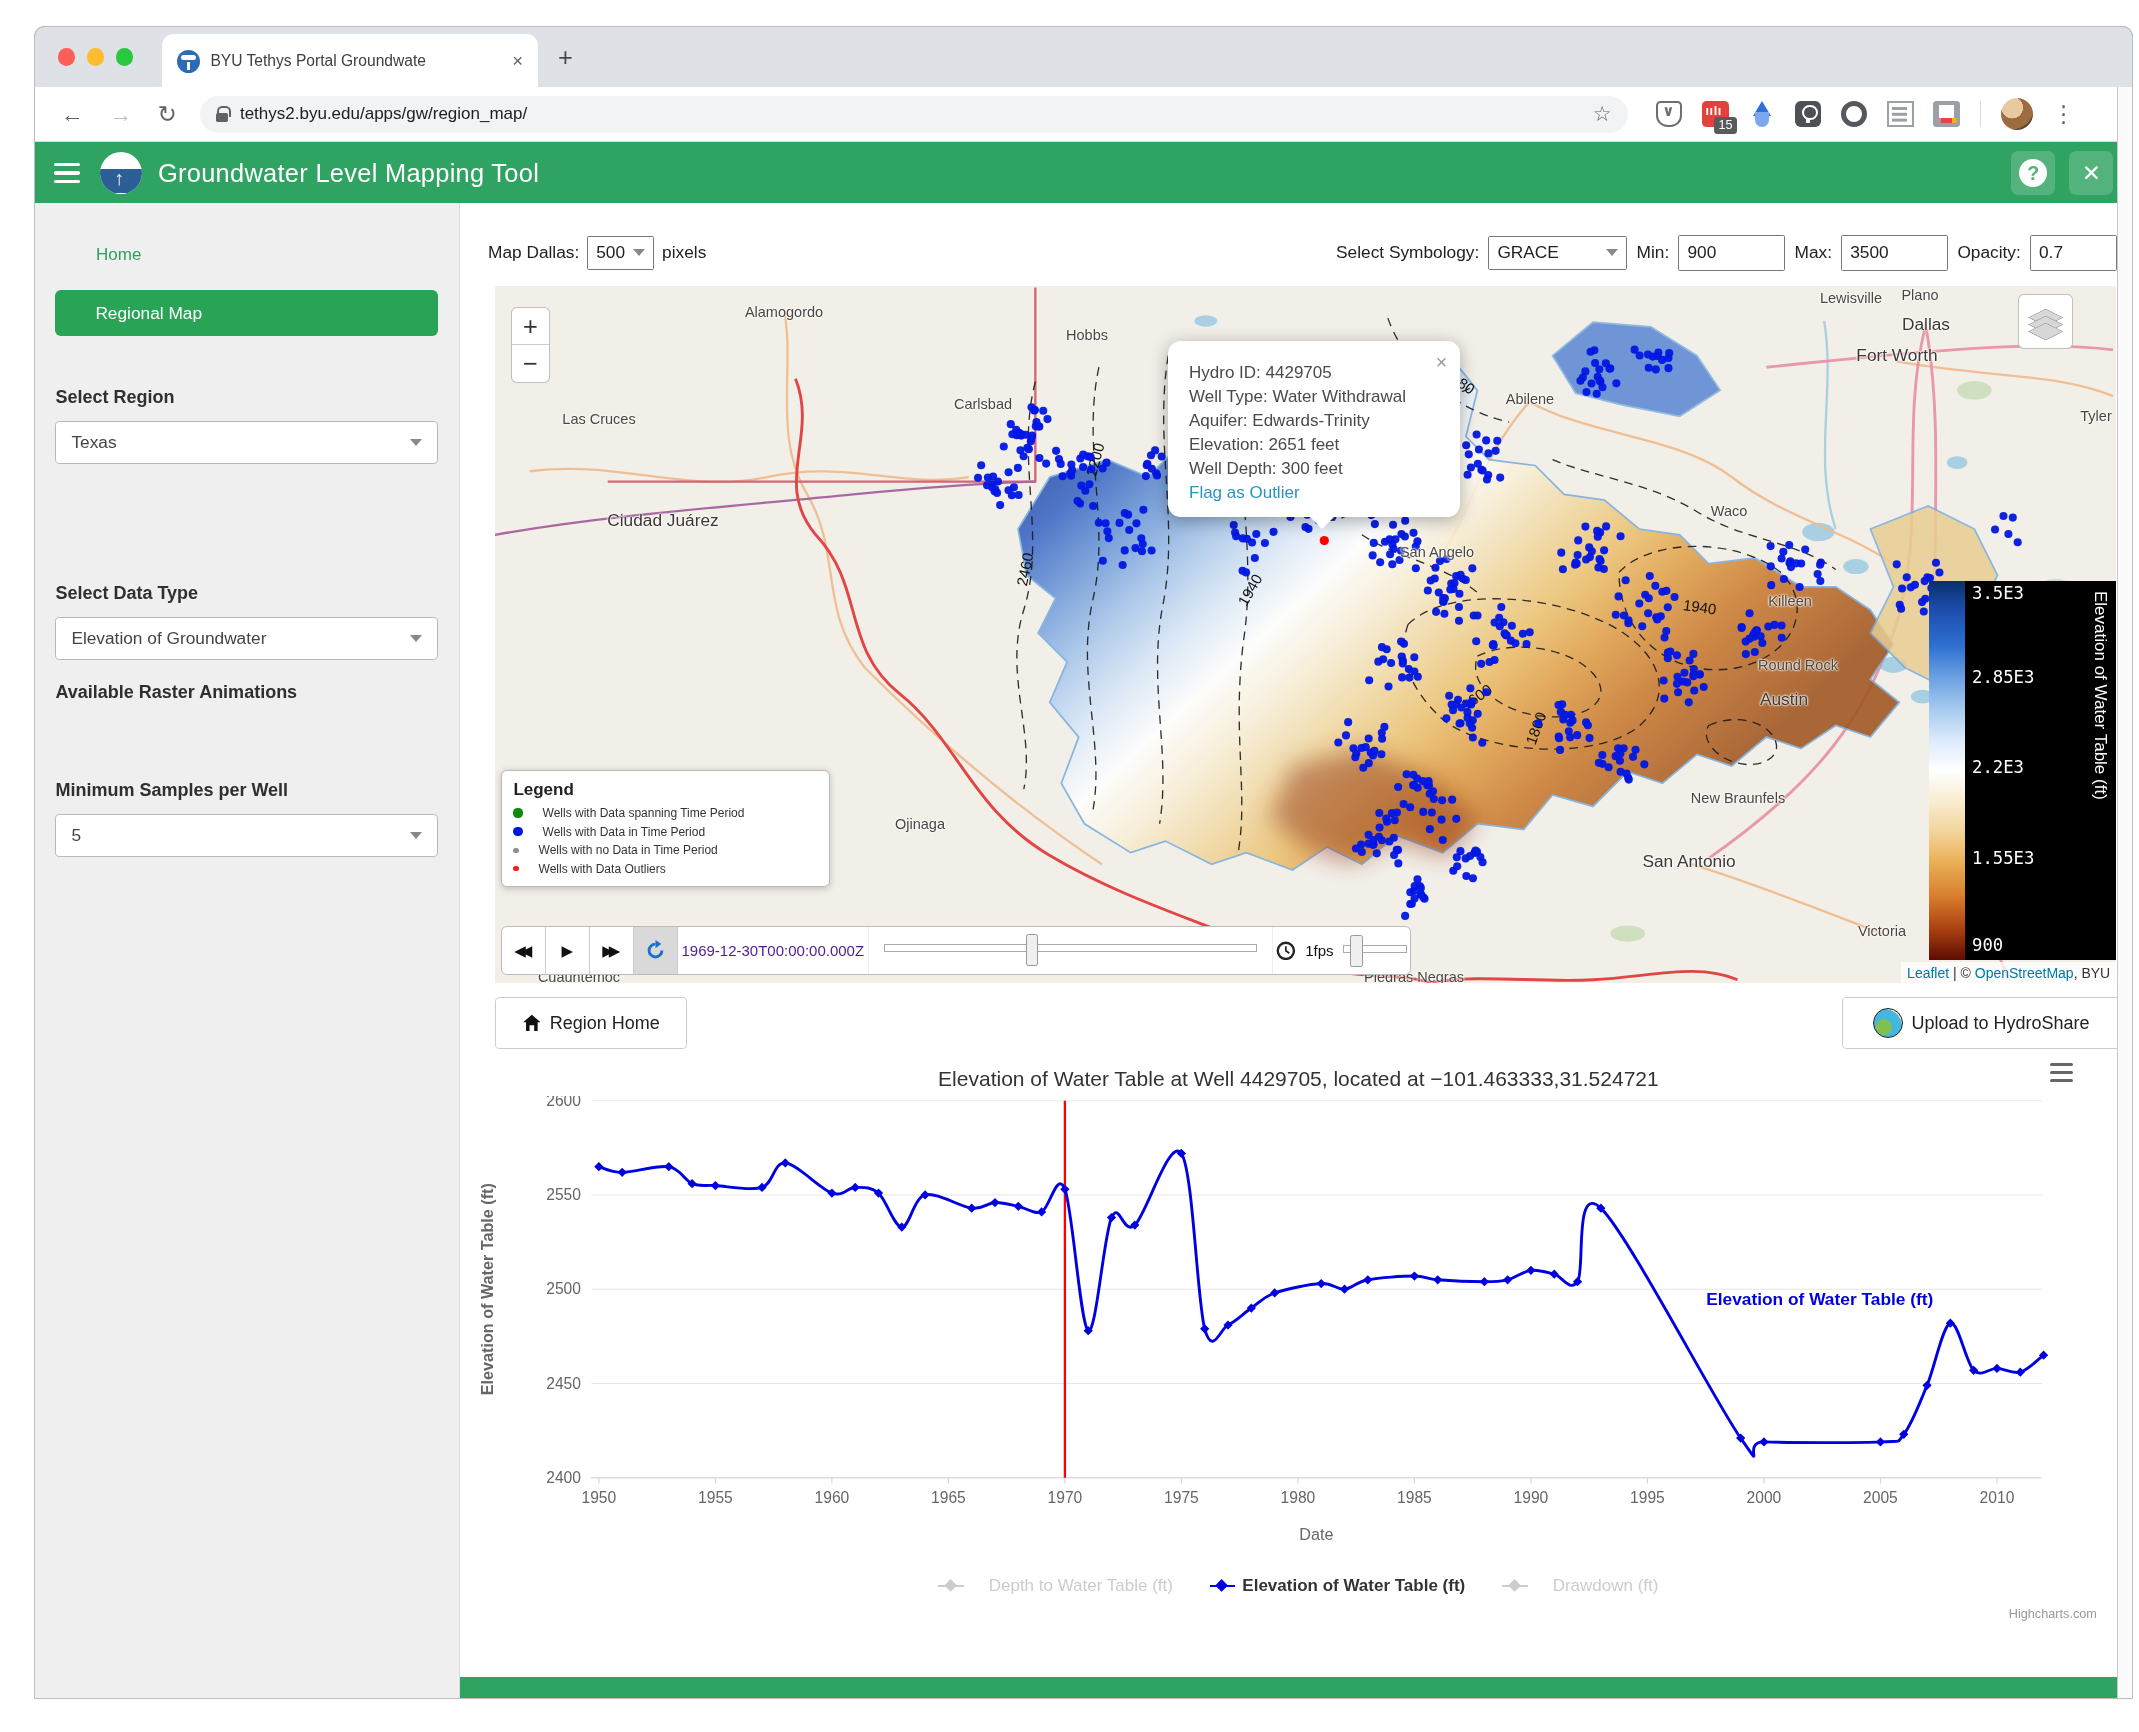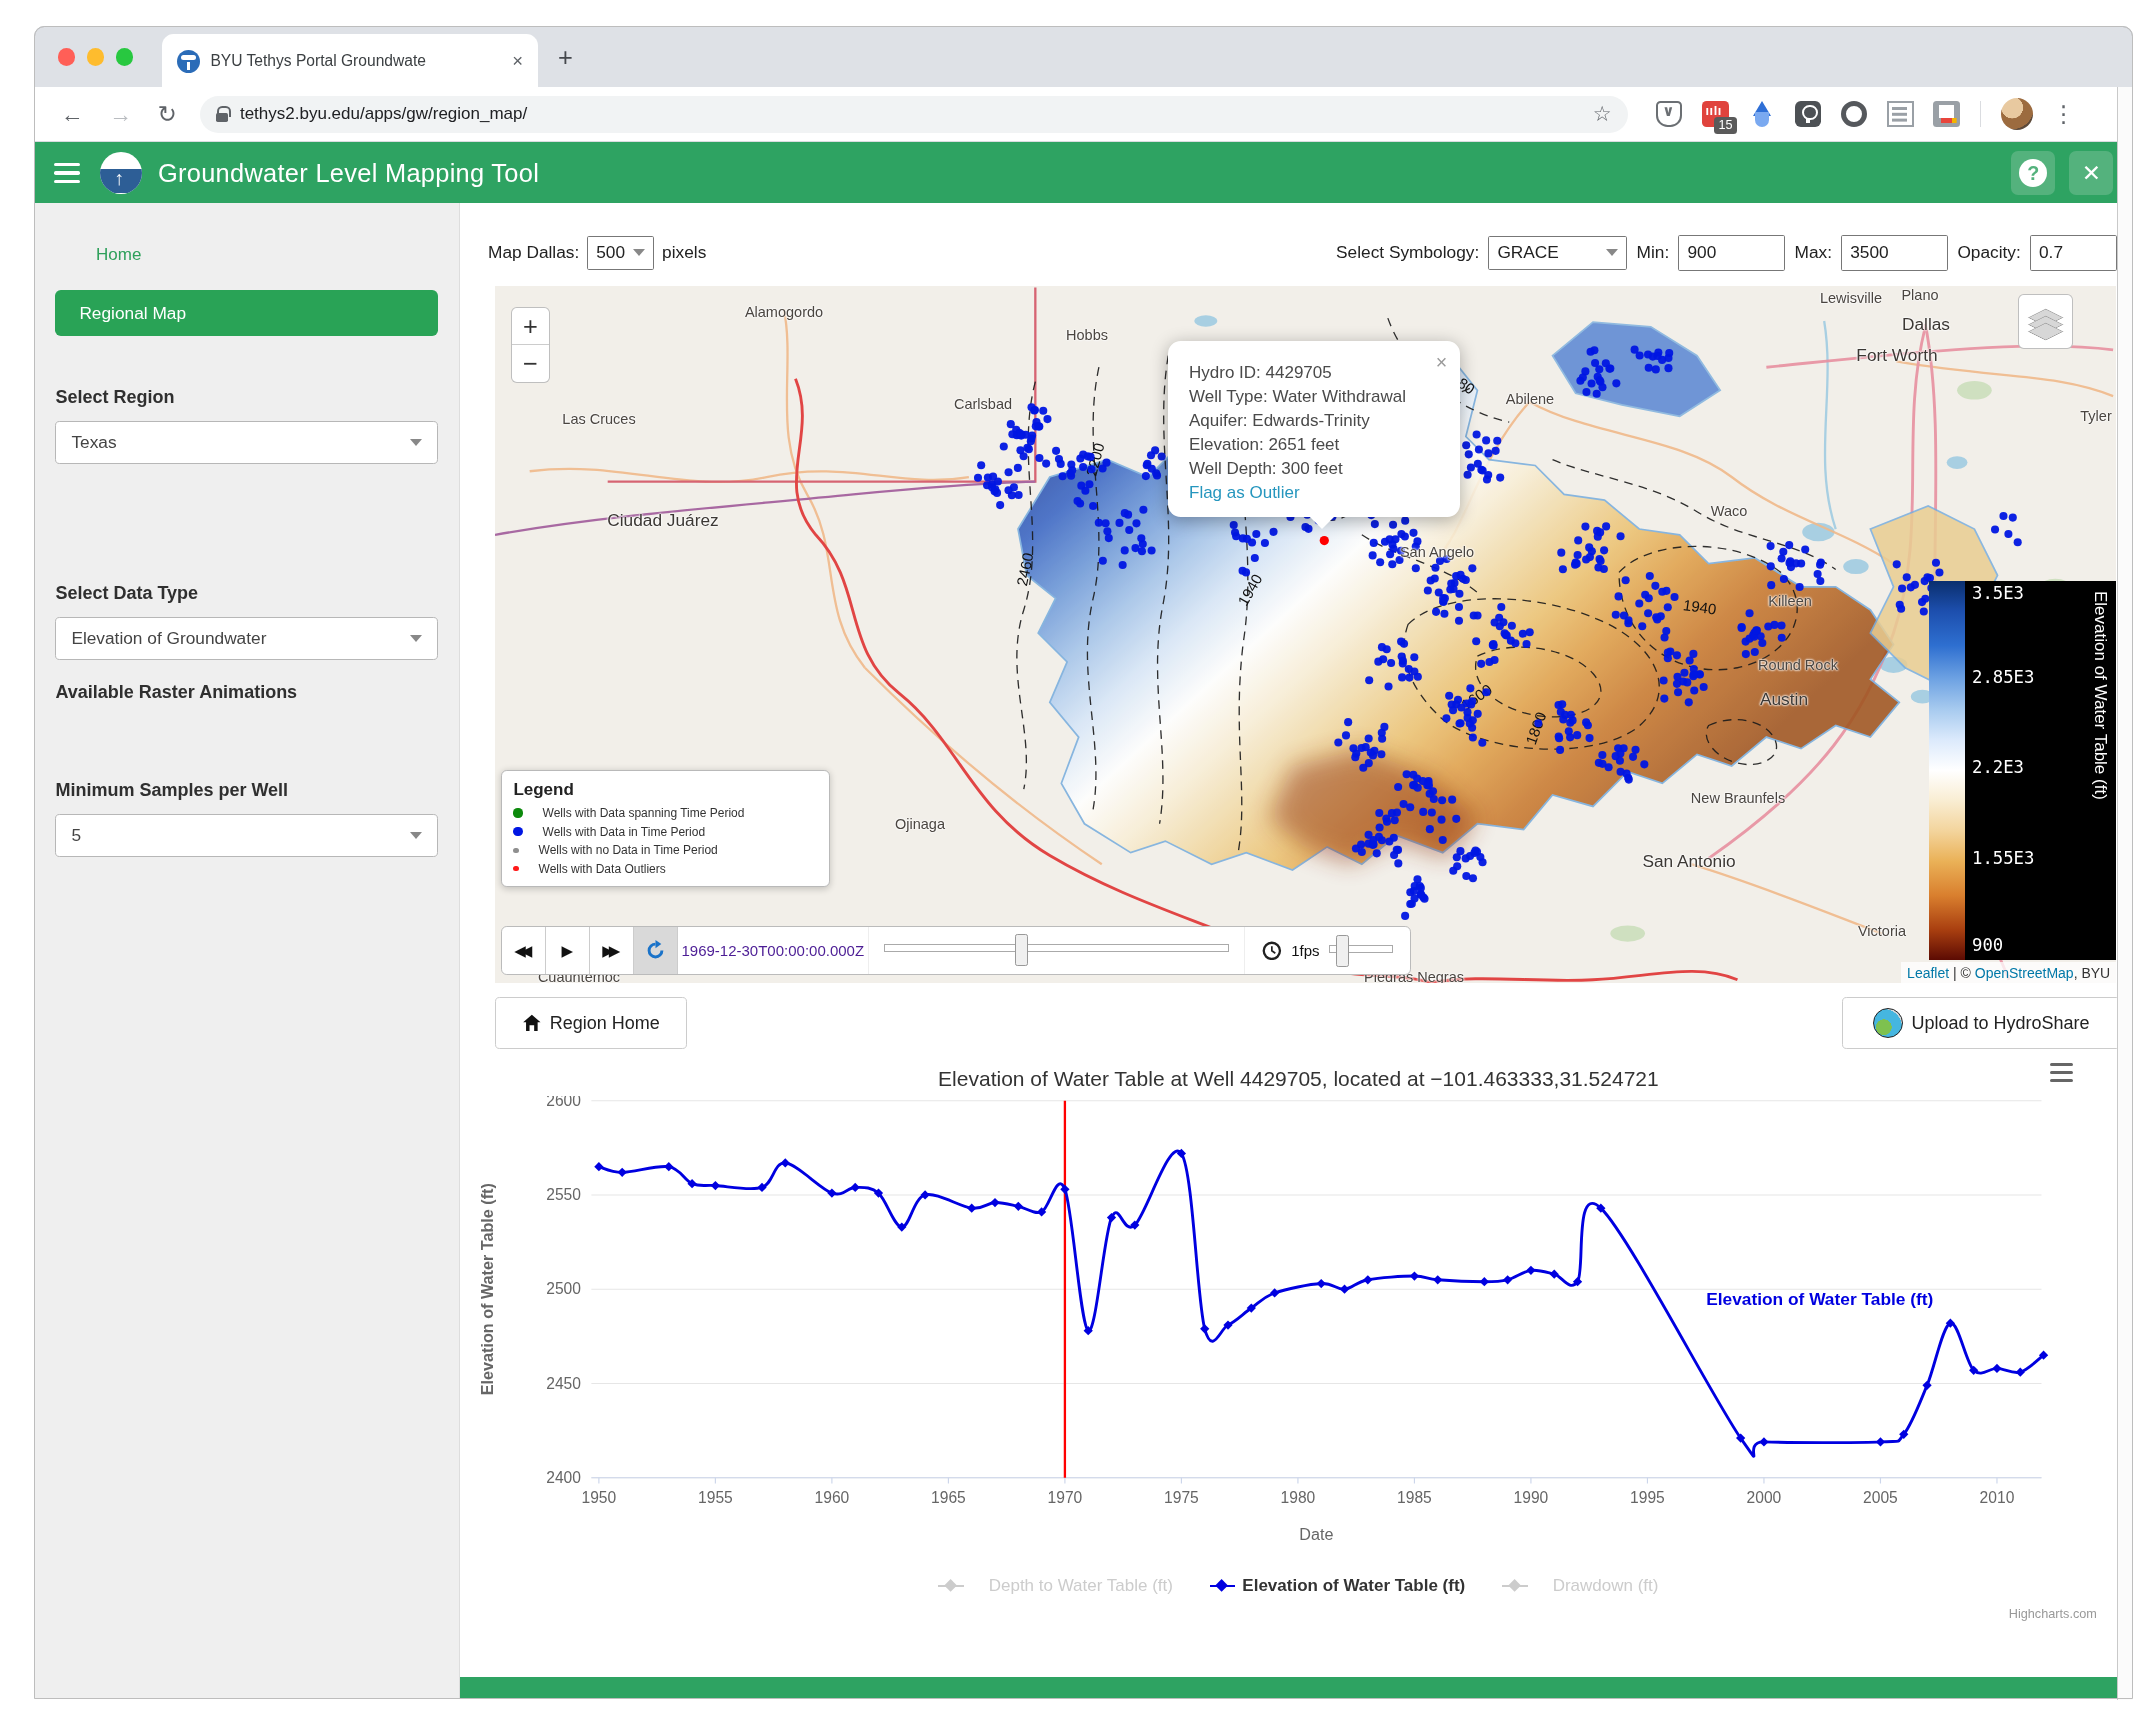--- a/index.html
+++ b/index.html
@@ -67,21 +67,21 @@
   .appbar-right { margin-left:auto; display:flex; gap:14px;}
   .appbtn { width:44px; height:44px; background:#54b27d; border-radius:7px; color:#ffffff;
     display:flex; align-items:center; justify-content:center; font-size:23px; font-weight:bold;}
   .appbtn.help span{ width:28px; height:28px; background:#ffffff; color:#54b27d; border-radius:50%;
     display:flex; align-items:center; justify-content:center; font-size:19.7px;}
 
   
   .sidebar { position:absolute; left:34px; top:203px; width:426px; height:1496px; background:#efefef; border-right:0.6px solid #ddd;}
   .home-link { position:absolute; left:62px; top:42px; color:#2ea05b; font-size:17px;}
   .btn-regional { position:absolute; left:21.4px; top:87px; width:383px; height:46px; background:#29a356;
-    border-radius:5.8px; color:#fff; font-size:17.3px; display:flex; align-items:center; padding-left:24px;}
+    border-radius:5.8px; color:#fff; font-size:17.3px; display:flex; align-items:center; padding-left:40px;}
   .fgroup { position:absolute; left:21.4px; width:383px;}
   .fgroup .flabel { font-size:18px; font-weight:bold; color:#2f2f2f; margin-bottom:12.7px;}
   .selectbox { width:383px; height:43px; background:#fff; border:1.2px solid #b7b7b7; border-radius:4.6px;
     display:flex; align-items:center; padding:0 15px; font-size:17.3px; color:#444;}
   .selectbox .sval { flex:1; white-space:nowrap; overflow:hidden;}
   .caret { width:0; height:0; border-left:6.4px solid transparent; border-right:6.4px solid transparent; border-top:7.5px solid #888;}
 
   
   .main { position:absolute; left:460px; top:203px; width:1673px; height:1496px; background:#ffffff;}
   .topbar { position:absolute; left:28px; top:23px; right:16px; height:53px; display:flex; align-items:center; font-size:17.3px; color:#222;}
@@ -126,21 +126,21 @@
 
   .timebar { position:absolute; left:5.8px; top:640px; width:910px; height:49px; background:#fff;
     border:1.2px solid #bbb; border-radius:5.8px; z-index:7; display:flex; align-items:stretch; overflow:hidden;}
   .tbtn { width:44px; display:flex; align-items:center; justify-content:center; border-right:1.2px solid #ccc; font-size:15px; color:#111;}
   .tbtn .dbl { letter-spacing:-5.2px; margin-right:5.2px;}
   .tbtn.refresh { background:#d9d9d9;}
   .tdate { width:191px; display:flex; align-items:center; justify-content:center; font-size:15px; color:#4c1d95; border-right:1.2px solid #eee;}
   .tslider { flex:1; position:relative; margin:0 15px;}
   .track { position:absolute; left:0; right:0; top:17.3px; height:8px; background:#fff; border:1.2px solid #aaa;}
   .thumb { position:absolute; top:7px; width:12.7px; height:32px; background:#f0f0f0; border:1.2px solid #999; border-radius:2.3px;}
-  .tright { display:flex; align-items:center; gap:9.2px; padding:0 17px; border-left:1.2px solid #eee;}
+  .tright { display:flex; align-items:center; gap:9.2px; padding:0 3px; border-left:1.2px solid #eee;}
   .fpslabel { font-size:15px; color:#111;}
   .fpsslider { position:relative; width:64px; height:46px;}
   .attrib { position:absolute; right:0; bottom:0; background:rgba(255,255,255,.75); font-size:14px; color:#333;
     padding:2.3px 5.8px; z-index:9;}
   .attrib span.blue { color:#0078a8;}
 
   .below-btn { position:absolute; height:52px; background:#fff; border:1.2px solid #ccc; border-radius:4.6px;
     display:flex; align-items:center; justify-content:center; gap:8px; font-size:18px; color:#222;}
   #btn-region-home { left:35px; top:794px; width:192px;}
   #btn-upload { left:1382px; top:794px; width:279px;}

